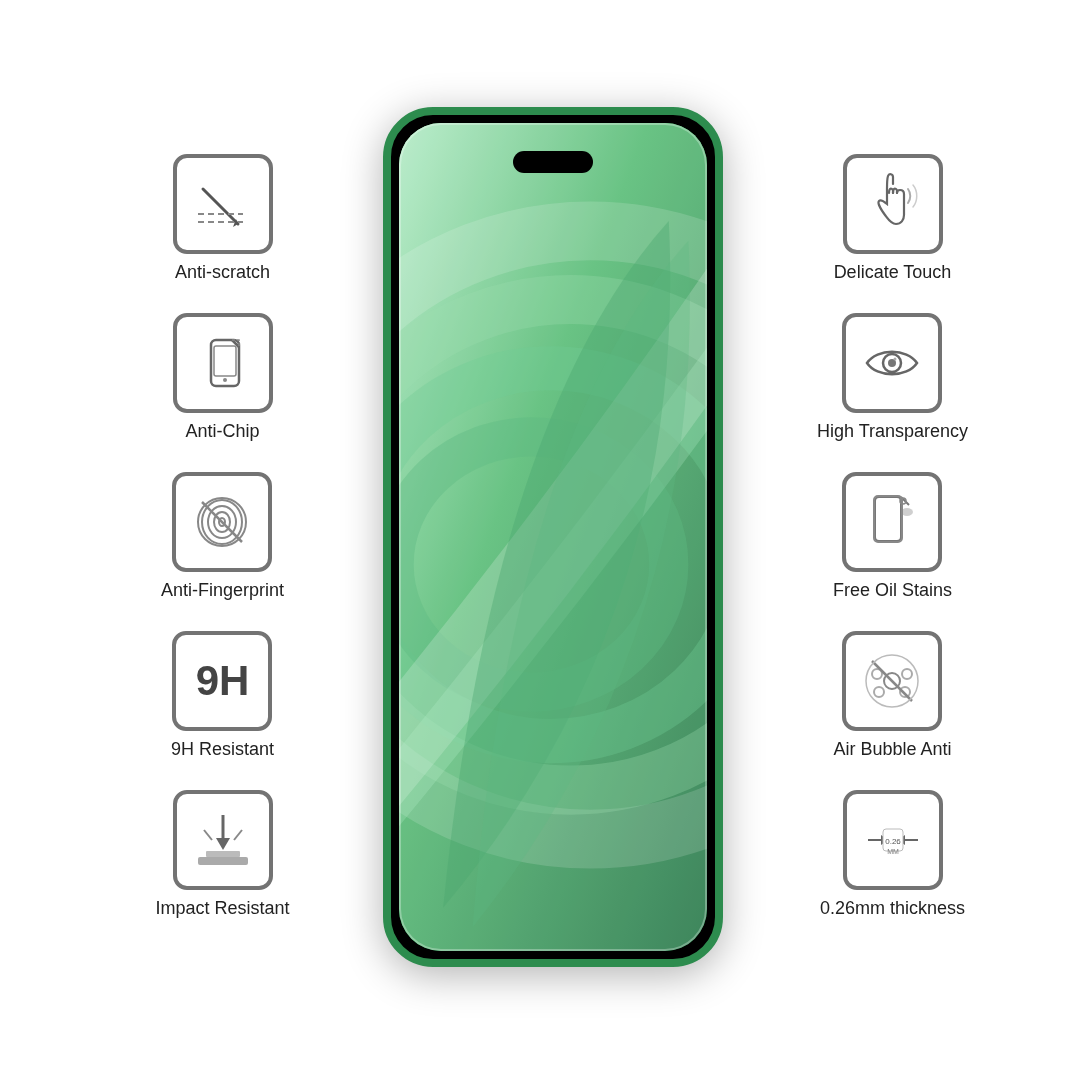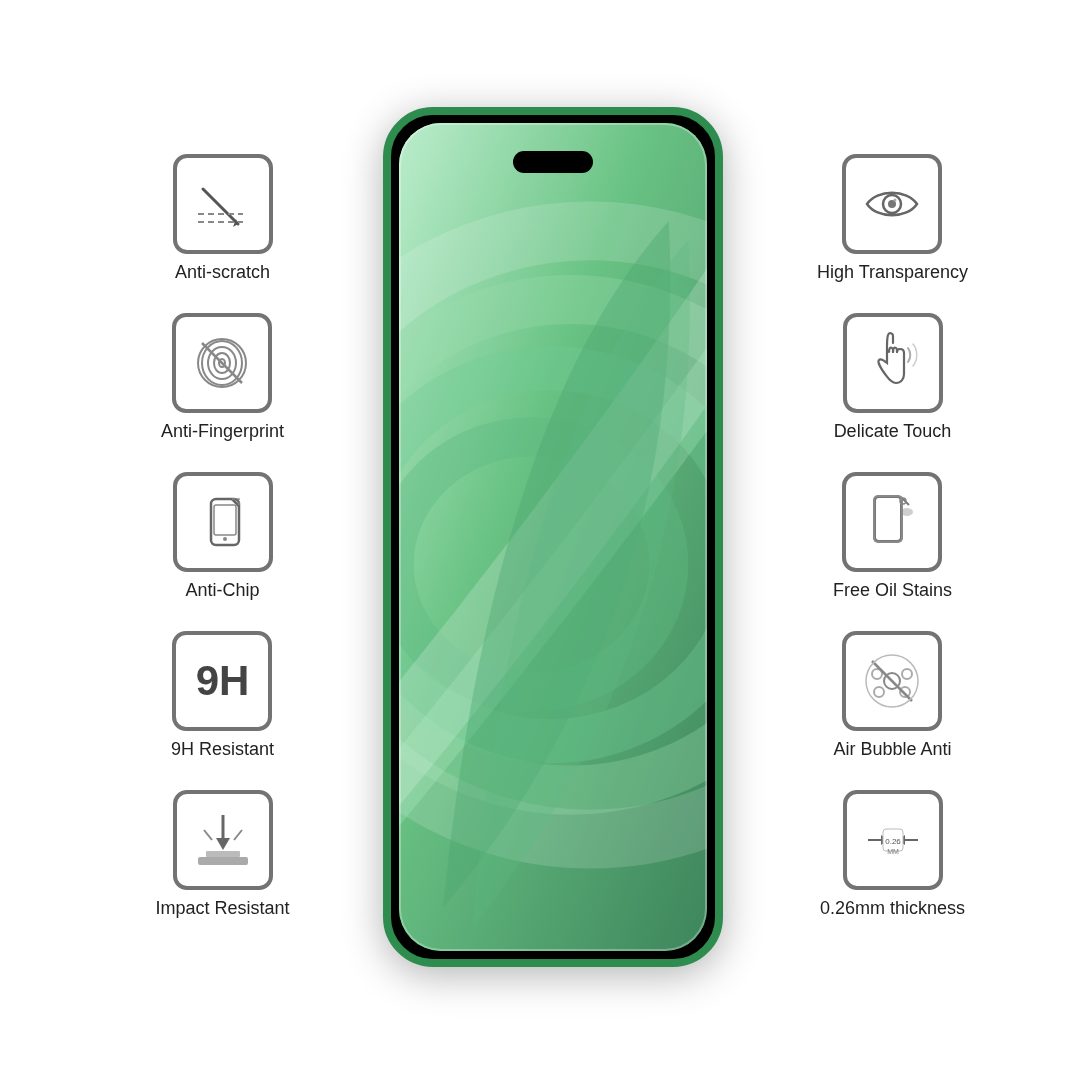--- a/index.html
+++ b/index.html
@@ -169,45 +169,45 @@
           <line x1="10" y1="53" x2="55" y2="53" stroke="#888" stroke-width="2" stroke-dasharray="6,4"></line>
         </svg>
       </div>
       <span class="feature-label">Anti-scratch</span>
     </div>
 
     <div class="feature-item">
       <div class="feature-icon-box">
         <svg width="70" height="70" viewBox="0 0 70 70">
 
+          <rect x="23" y="12" width="28" height="46" rx="5" ry="5" fill="none" stroke="#666" stroke-width="2.5"></rect>
+          <rect x="26" y="18" width="22" height="30" rx="2" fill="none" stroke="#888" stroke-width="1.5"></rect>
+          <circle cx="37" cy="52" r="2" fill="#888"></circle>
+
+          <line x1="44" y1="12" x2="51" y2="19" stroke="#666" stroke-width="2.5"></line>
+          <polyline points="44,12 51,12 51,19" fill="none" stroke="#888" stroke-width="1.5" stroke-dasharray="3,2"></polyline>
+        </svg>
+      </div>
+      <span class="feature-label">Anti-Chip</span>
+    </div>
+
+    <div class="feature-item">
+      <div class="feature-icon-box">
+        <svg width="70" height="70" viewBox="0 0 70 70">
+
           <ellipse cx="35" cy="35" rx="20" ry="22" fill="none" stroke="#888" stroke-width="2"></ellipse>
           <ellipse cx="35" cy="35" rx="14" ry="16" fill="none" stroke="#888" stroke-width="2"></ellipse>
           <ellipse cx="35" cy="35" rx="8" ry="10" fill="none" stroke="#888" stroke-width="2"></ellipse>
           <ellipse cx="35" cy="35" rx="3" ry="4" fill="none" stroke="#888" stroke-width="2"></ellipse>
 
           <line x1="15" y1="15" x2="55" y2="55" stroke="#888" stroke-width="2.5"></line>
           <circle cx="35" cy="35" r="24" fill="none" stroke="#888" stroke-width="2"></circle>
         </svg>
       </div>
       <span class="feature-label">Anti-Fingerprint</span>
-    </div>
-
-    <div class="feature-item">
-      <div class="feature-icon-box">
-        <svg width="70" height="70" viewBox="0 0 70 70">
-
-          <rect x="23" y="12" width="28" height="46" rx="5" ry="5" fill="none" stroke="#666" stroke-width="2.5"></rect>
-          <rect x="26" y="18" width="22" height="30" rx="2" fill="none" stroke="#888" stroke-width="1.5"></rect>
-          <circle cx="37" cy="52" r="2" fill="#888"></circle>
-
-          <line x1="44" y1="12" x2="51" y2="19" stroke="#666" stroke-width="2.5"></line>
-          <polyline points="44,12 51,12 51,19" fill="none" stroke="#888" stroke-width="1.5" stroke-dasharray="3,2"></polyline>
-        </svg>
-      </div>
-      <span class="feature-label">Anti-Chip</span>
     </div>
 
     <div class="feature-item">
       <div class="feature-icon-box">
         <span class="badge-9h">9H</span>
       </div>
       <span class="feature-label">9H Resistant</span>
     </div>
 
     <div class="feature-item">
@@ -266,46 +266,46 @@
       </div>
     </div>
   </div>
 
   <div class="right-features">
 
     <div class="feature-item">
       <div class="feature-icon-box">
         <svg width="70" height="70" viewBox="0 0 70 70">
 
-          <path d="M10 35 C20 20 50 20 60 35 C50 50 20 50 10 35 Z" fill="none" stroke="#666" stroke-width="2.5"></path>
-
-          <circle cx="35" cy="35" r="9" fill="none" stroke="#666" stroke-width="2.5"></circle>
-
-          <circle cx="35" cy="35" r="4" fill="#777"></circle>
-
-          <circle cx="38" cy="31" r="1.5" fill="#aaa"></circle>
-        </svg>
-      </div>
-      <span class="feature-label">High Transparency</span>
-    </div>
-
-    <div class="feature-item">
-      <div class="feature-icon-box">
-        <svg width="70" height="70" viewBox="0 0 70 70">
-
           <path d="M35 15 C35 15 35 10 35 8 C35 5 31 4 30 7 C29 10 29 20 29 20" fill="none" stroke="#666" stroke-width="2.2" stroke-linecap="round"></path>
           <path d="M29 20 L29 35 C29 35 23 30 21 32 C19 34 24 42 27 46 C30 50 33 55 38 55 C43 55 46 51 46 46 L46 25 C46 22 44 21 42 21 C40 21 39 22 39 24" fill="none" stroke="#666" stroke-width="2.2" stroke-linecap="round"></path>
           <path d="M39 24 L39 22 C39 20 37 19 36 20 C35 21 35 22 35 24" fill="none" stroke="#666" stroke-width="2.2" stroke-linecap="round"></path>
           <path d="M35 24 L35 22 C35 20 33 19 32 20 C31 21 31 22 31 24" fill="none" stroke="#666" stroke-width="2.2" stroke-linecap="round"></path>
 
           <path d="M50 20 C53 24 53 30 50 34" fill="none" stroke="#aaa" stroke-width="2" stroke-linecap="round"></path>
           <path d="M55 16 C60 22 60 32 55 38" fill="none" stroke="#ccc" stroke-width="1.5" stroke-linecap="round"></path>
         </svg>
       </div>
       <span class="feature-label">Delicate Touch</span>
+    </div>
+
+    <div class="feature-item">
+      <div class="feature-icon-box">
+        <svg width="70" height="70" viewBox="0 0 70 70">
+
+          <path d="M10 35 C20 20 50 20 60 35 C50 50 20 50 10 35 Z" fill="none" stroke="#666" stroke-width="2.5"></path>
+
+          <circle cx="35" cy="35" r="9" fill="none" stroke="#666" stroke-width="2.5"></circle>
+
+          <circle cx="35" cy="35" r="4" fill="#777"></circle>
+
+          <circle cx="38" cy="31" r="1.5" fill="#aaa"></circle>
+        </svg>
+      </div>
+      <span class="feature-label">High Transparency</span>
     </div>
 
     <div class="feature-item">
       <div class="feature-icon-box">
         <svg width="70" height="70" viewBox="0 0 70 70">
 
           <rect x="18" y="10" width="26" height="44" rx="4" ry="4" fill="none" stroke="#777" stroke-width="2"></rect>
 
           <ellipse cx="50" cy="25" rx="6" ry="4" fill="#bbb" opacity="0.7"></ellipse>
 

